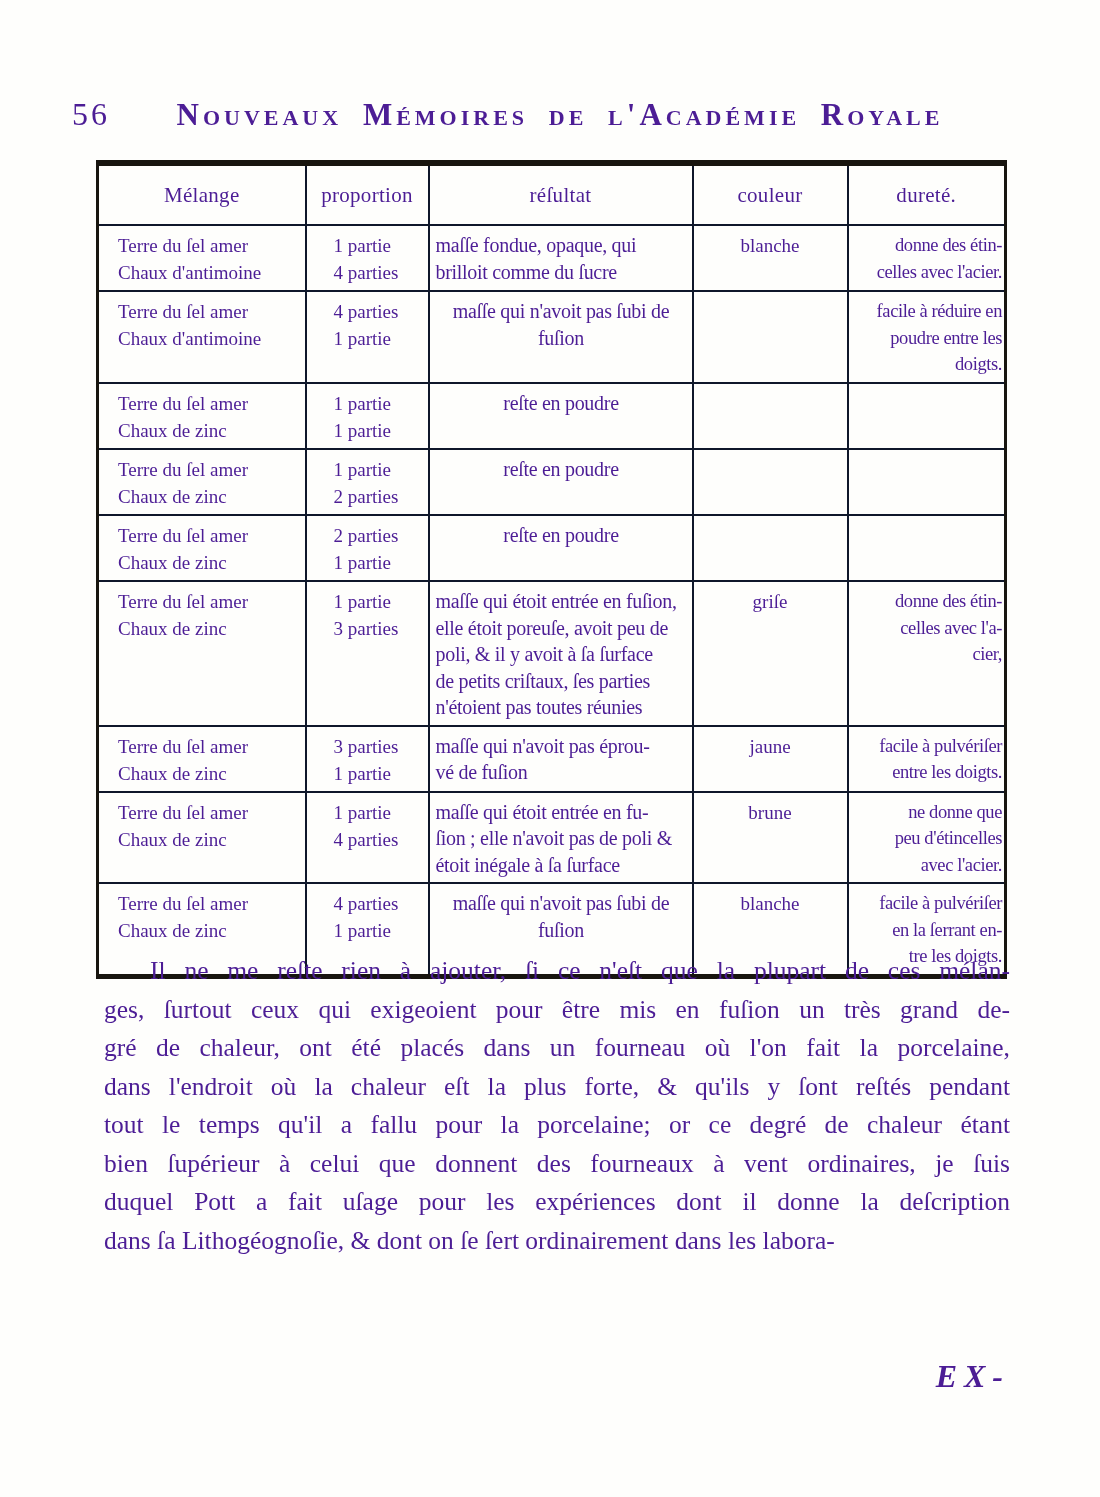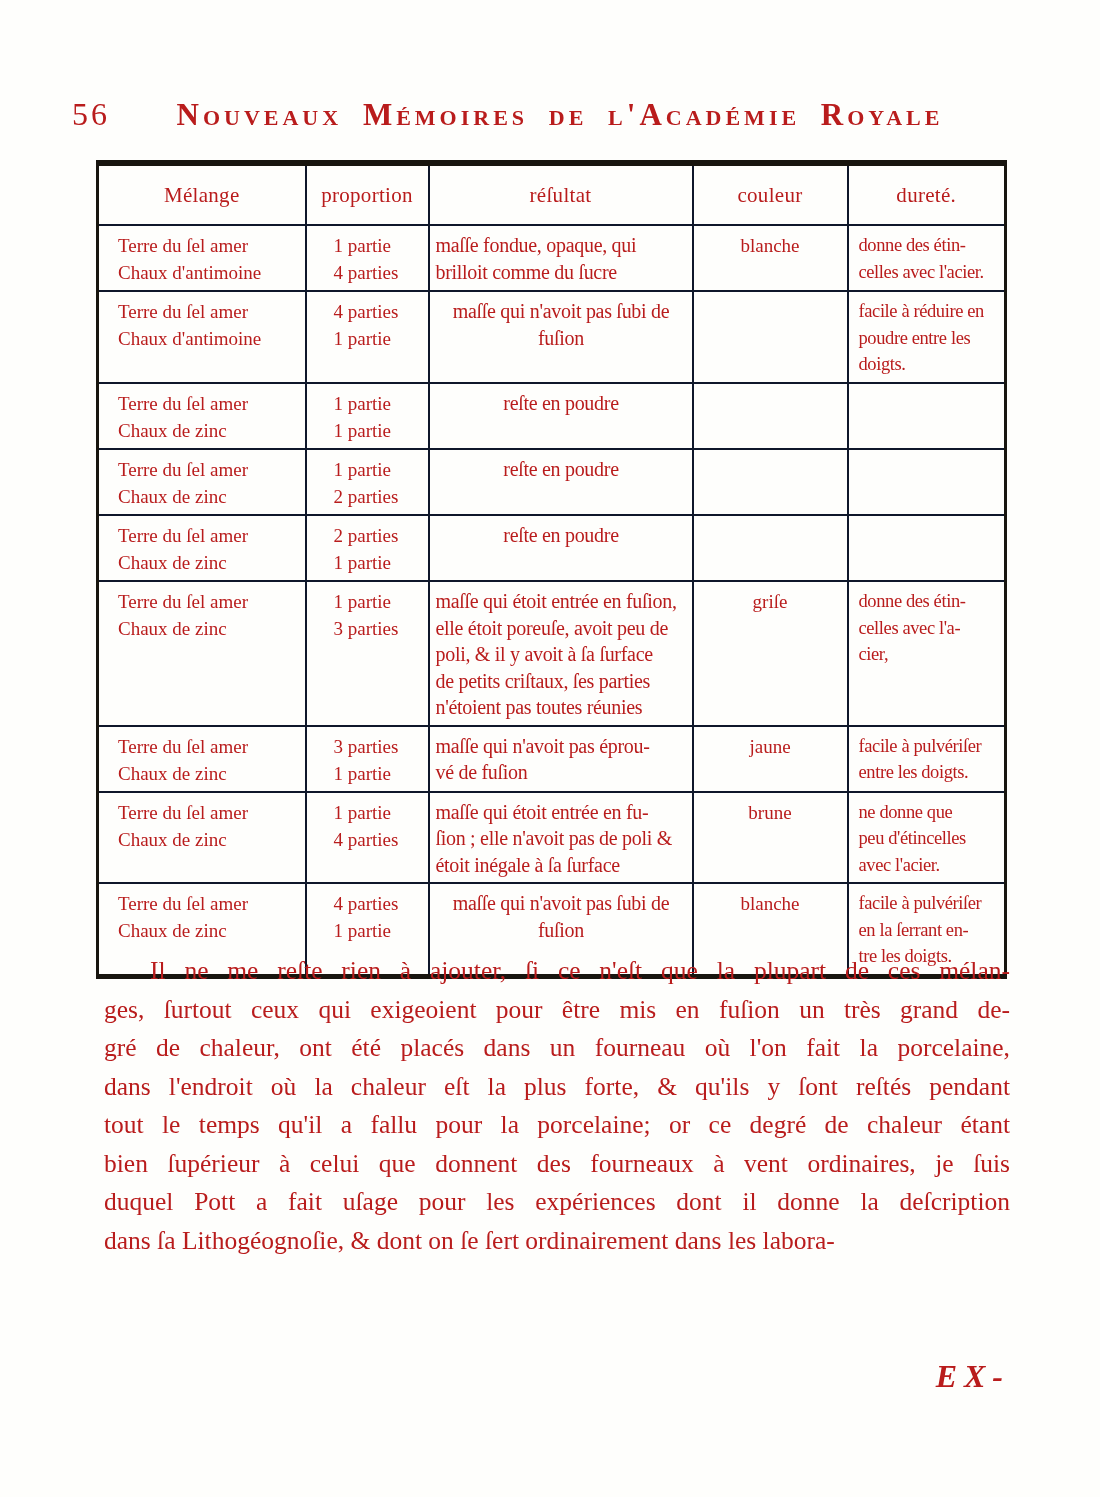--- a/index.html
+++ b/index.html
@@ -1,21 +1,21 @@
 <!DOCTYPE html>
 <html><head>
 <meta charset="utf-8">
 <style>
   html,body{margin:0;padding:0;background:#ffffff;}
   .page{
     position:relative;
     width:1100px;height:1497px;
     background:#fefefc;
     font-family:"Liberation Serif","DejaVu Serif",serif;
-    color:#b91c1c;
+    color:#4c1d95;
     overflow:hidden;
   }
   
   .running-head{
     position:absolute;top:96px;left:72px;width:938px;
     display:flex;align-items:baseline;
   }
   .page-num{font-size:32px;letter-spacing:3px;}
   .head-title{
     flex:1;text-align:center;
@@ -39,21 +39,21 @@
     vertical-align:top;
     font-size:19px;line-height:27px;
     white-space:pre-line;
     padding:6px 3px 4px 3px;
   }
   td.melange{text-align:left;padding-left:19px;}
   td.proportion{text-align:left;padding-left:27px;}
   td.resultat{text-align:left;font-size:20px;letter-spacing:-0.3px;line-height:26.5px;padding-left:6px;padding-right:5px;}
   td.resultat.center{text-align:center;}
   td.couleur{text-align:center;}
-  td.durete{text-align:left;font-size:18.5px;letter-spacing:-0.4px;line-height:26.5px;padding-left:10px;padding-right:2px;}
+  td.durete{text-align:right;font-size:18.5px;letter-spacing:-0.4px;line-height:26.5px;padding-left:10px;padding-right:2px;}
   tbody tr:nth-child(1){height:64px;}
   tbody tr:nth-child(2){height:92px;}
   tbody tr:nth-child(3){height:59px;}
   tbody tr:nth-child(4){height:59px;}
   tbody tr:nth-child(5){height:61px;}
   tbody tr:nth-child(6){height:139px;}
   tbody tr:nth-child(7){height:60px;}
   tbody tr:nth-child(8){height:88px;}
   tbody tr:nth-child(9){height:86px;}
   

